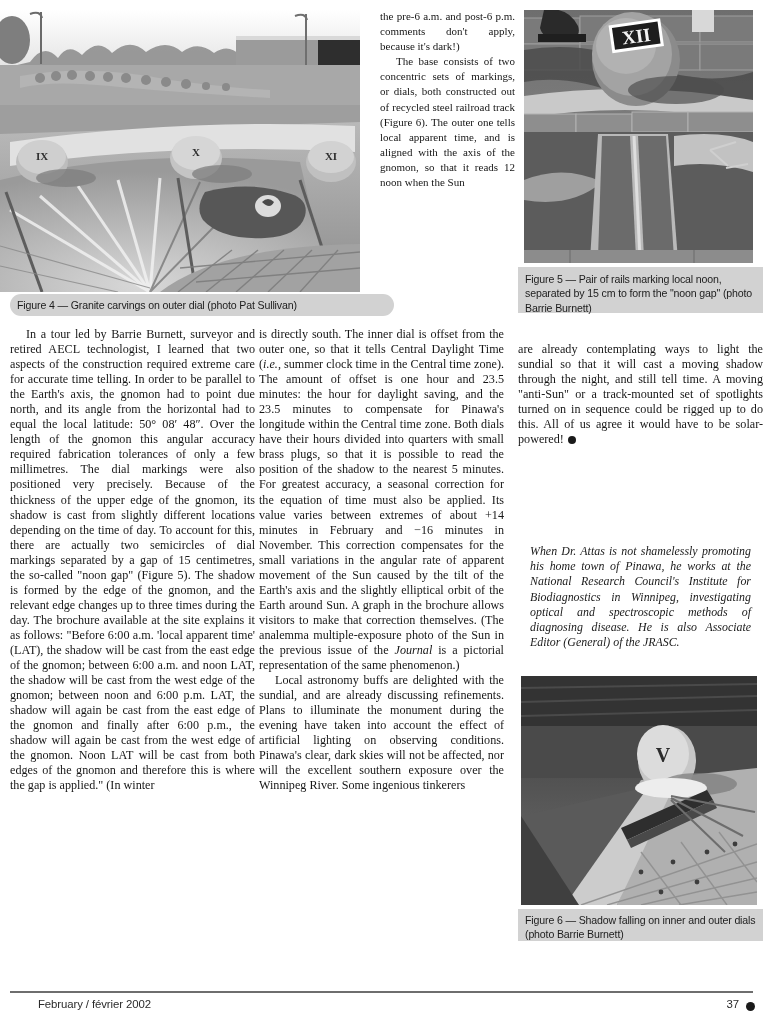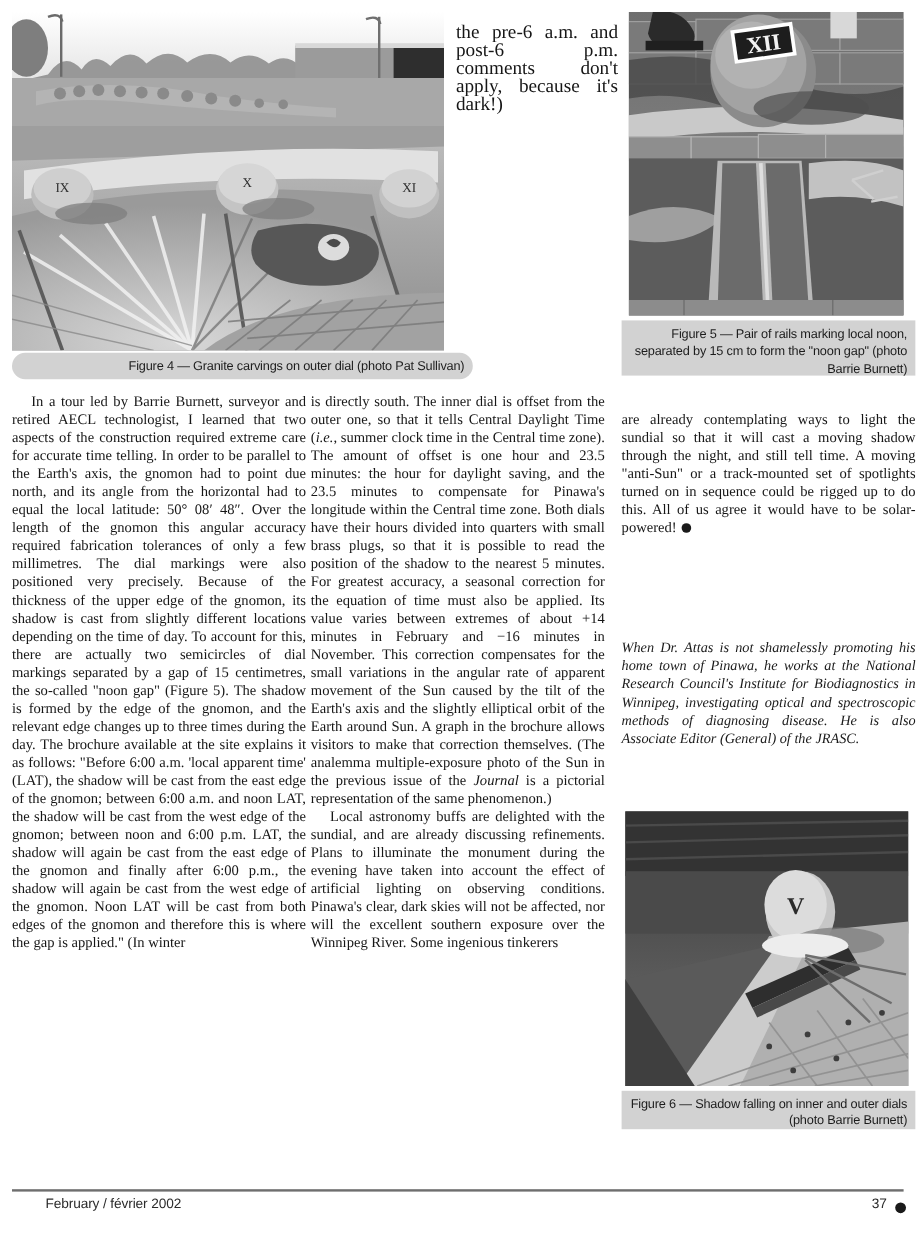--- a/index.html
+++ b/index.html
@@ -33,21 +33,20 @@
   
   .caption {
     position: absolute;
     background: #d2d2d2;
     color: #1c1c1c;
     font-family: "Liberation Sans", sans-serif;
     font-size: 10.6px;
     line-height: 13.6px;
     padding: 5px 7px 6px 7px;
     letter-spacing: -0.15px;
-    text-align: right;
   }
 
   
   .col {
     position: absolute;
     font-family: "Liberation Serif", serif;
     font-size: 12.15px;
     line-height: 15.05px;
     text-align: justify;
     color: #161616;
@@ -57,21 +56,21 @@
   .col p.ind { text-indent: 16px; }
   .bio {
     position: absolute;
     font-family: "Liberation Serif", serif;
     font-style: italic;
     font-size: 11.9px;
     line-height: 15.2px;
     text-align: justify;
     color: #1a1a1a;
   }
-  .bio p { margin: 0; }
+  .bio p { margin: 12px; }
 
   .endmark {
     display: inline-block;
     width: 8px; height: 8px;
     border-radius: 50%;
     background: #1a1a1a;
     vertical-align: -1px;
     margin-left: 4px;
   }
 
@@ -100,21 +99,21 @@
     width: 9px; height: 9px;
     border-radius: 50%;
     background: #1a1a1a;
   }
 </style>
 </head>
 <body>
 
 <div class="page">
 
-  <div class="photo" style="left:10px; top:10px; width:360px; height:282px;">
+  <div class="photo" style="left:0; top:10px; width:360px; height:282px;font-weight:bold;">
     <svg viewBox="0 0 360 282" preserveAspectRatio="none" aria-hidden="true">
       <defs>
         <linearGradient id="sky4" x1="0" y1="0" x2="0" y2="1">
           <stop offset="0%" stop-color="#ffffff"></stop>
             <stop offset="100%" stop-color="#e4e4e4"></stop>
         </linearGradient>
         <linearGradient id="pave4" x1="0" y1="0" x2="0" y2="1">
           <stop offset="0%" stop-color="#b9b9b9"></stop>
             <stop offset="100%" stop-color="#8e8e8e"></stop>
         </linearGradient>
@@ -218,22 +217,23 @@
 
       <g stroke="#8a8a8a" stroke-width="1.2" opacity="0.8">
         <line x1="0" y1="236" x2="150" y2="278"></line>
         <line x1="0" y1="256" x2="118" y2="282"></line>
       </g>
     </svg>
   </div>
 
   <div class="caption" style="left:10px; top:294px; width:384px; height:22px;border-radius:11px;">Figure 4 — Granite carvings on outer dial (photo Pat Sullivan)</div>
 
-  <div class="col" style="left:380px; top:20px; width:135px; height:300px; font-size:16px; line-height:15.1px;">
+  <div class="col" style="left:380px; top:9px; width:135px; height:300px; font-size:11px; line-height:15.1px;">
     <p>the pre-6 a.m. and post-6 p.m. comments don't apply, because it's dark!)</p>
+    <p class="ind">The base consists of two concentric sets of markings, or dials, both constructed out of recycled steel railroad track (Figure 6). The outer one tells local apparent time, and is aligned with the axis of the gnomon, so that it reads 12 noon when the Sun</p>
   </div>
 
   <div class="photo" style="left:524px; top:10px; width:229px; height:253px;">
     <svg viewBox="0 0 229 253" preserveAspectRatio="none" aria-hidden="true">
       <defs>
         <linearGradient id="pv5" x1="0" y1="0" x2="0" y2="1">
           <stop offset="0%" stop-color="#6e6e6e"></stop>
             <stop offset="100%" stop-color="#8d8d8d"></stop>
         </linearGradient>
       </defs>

